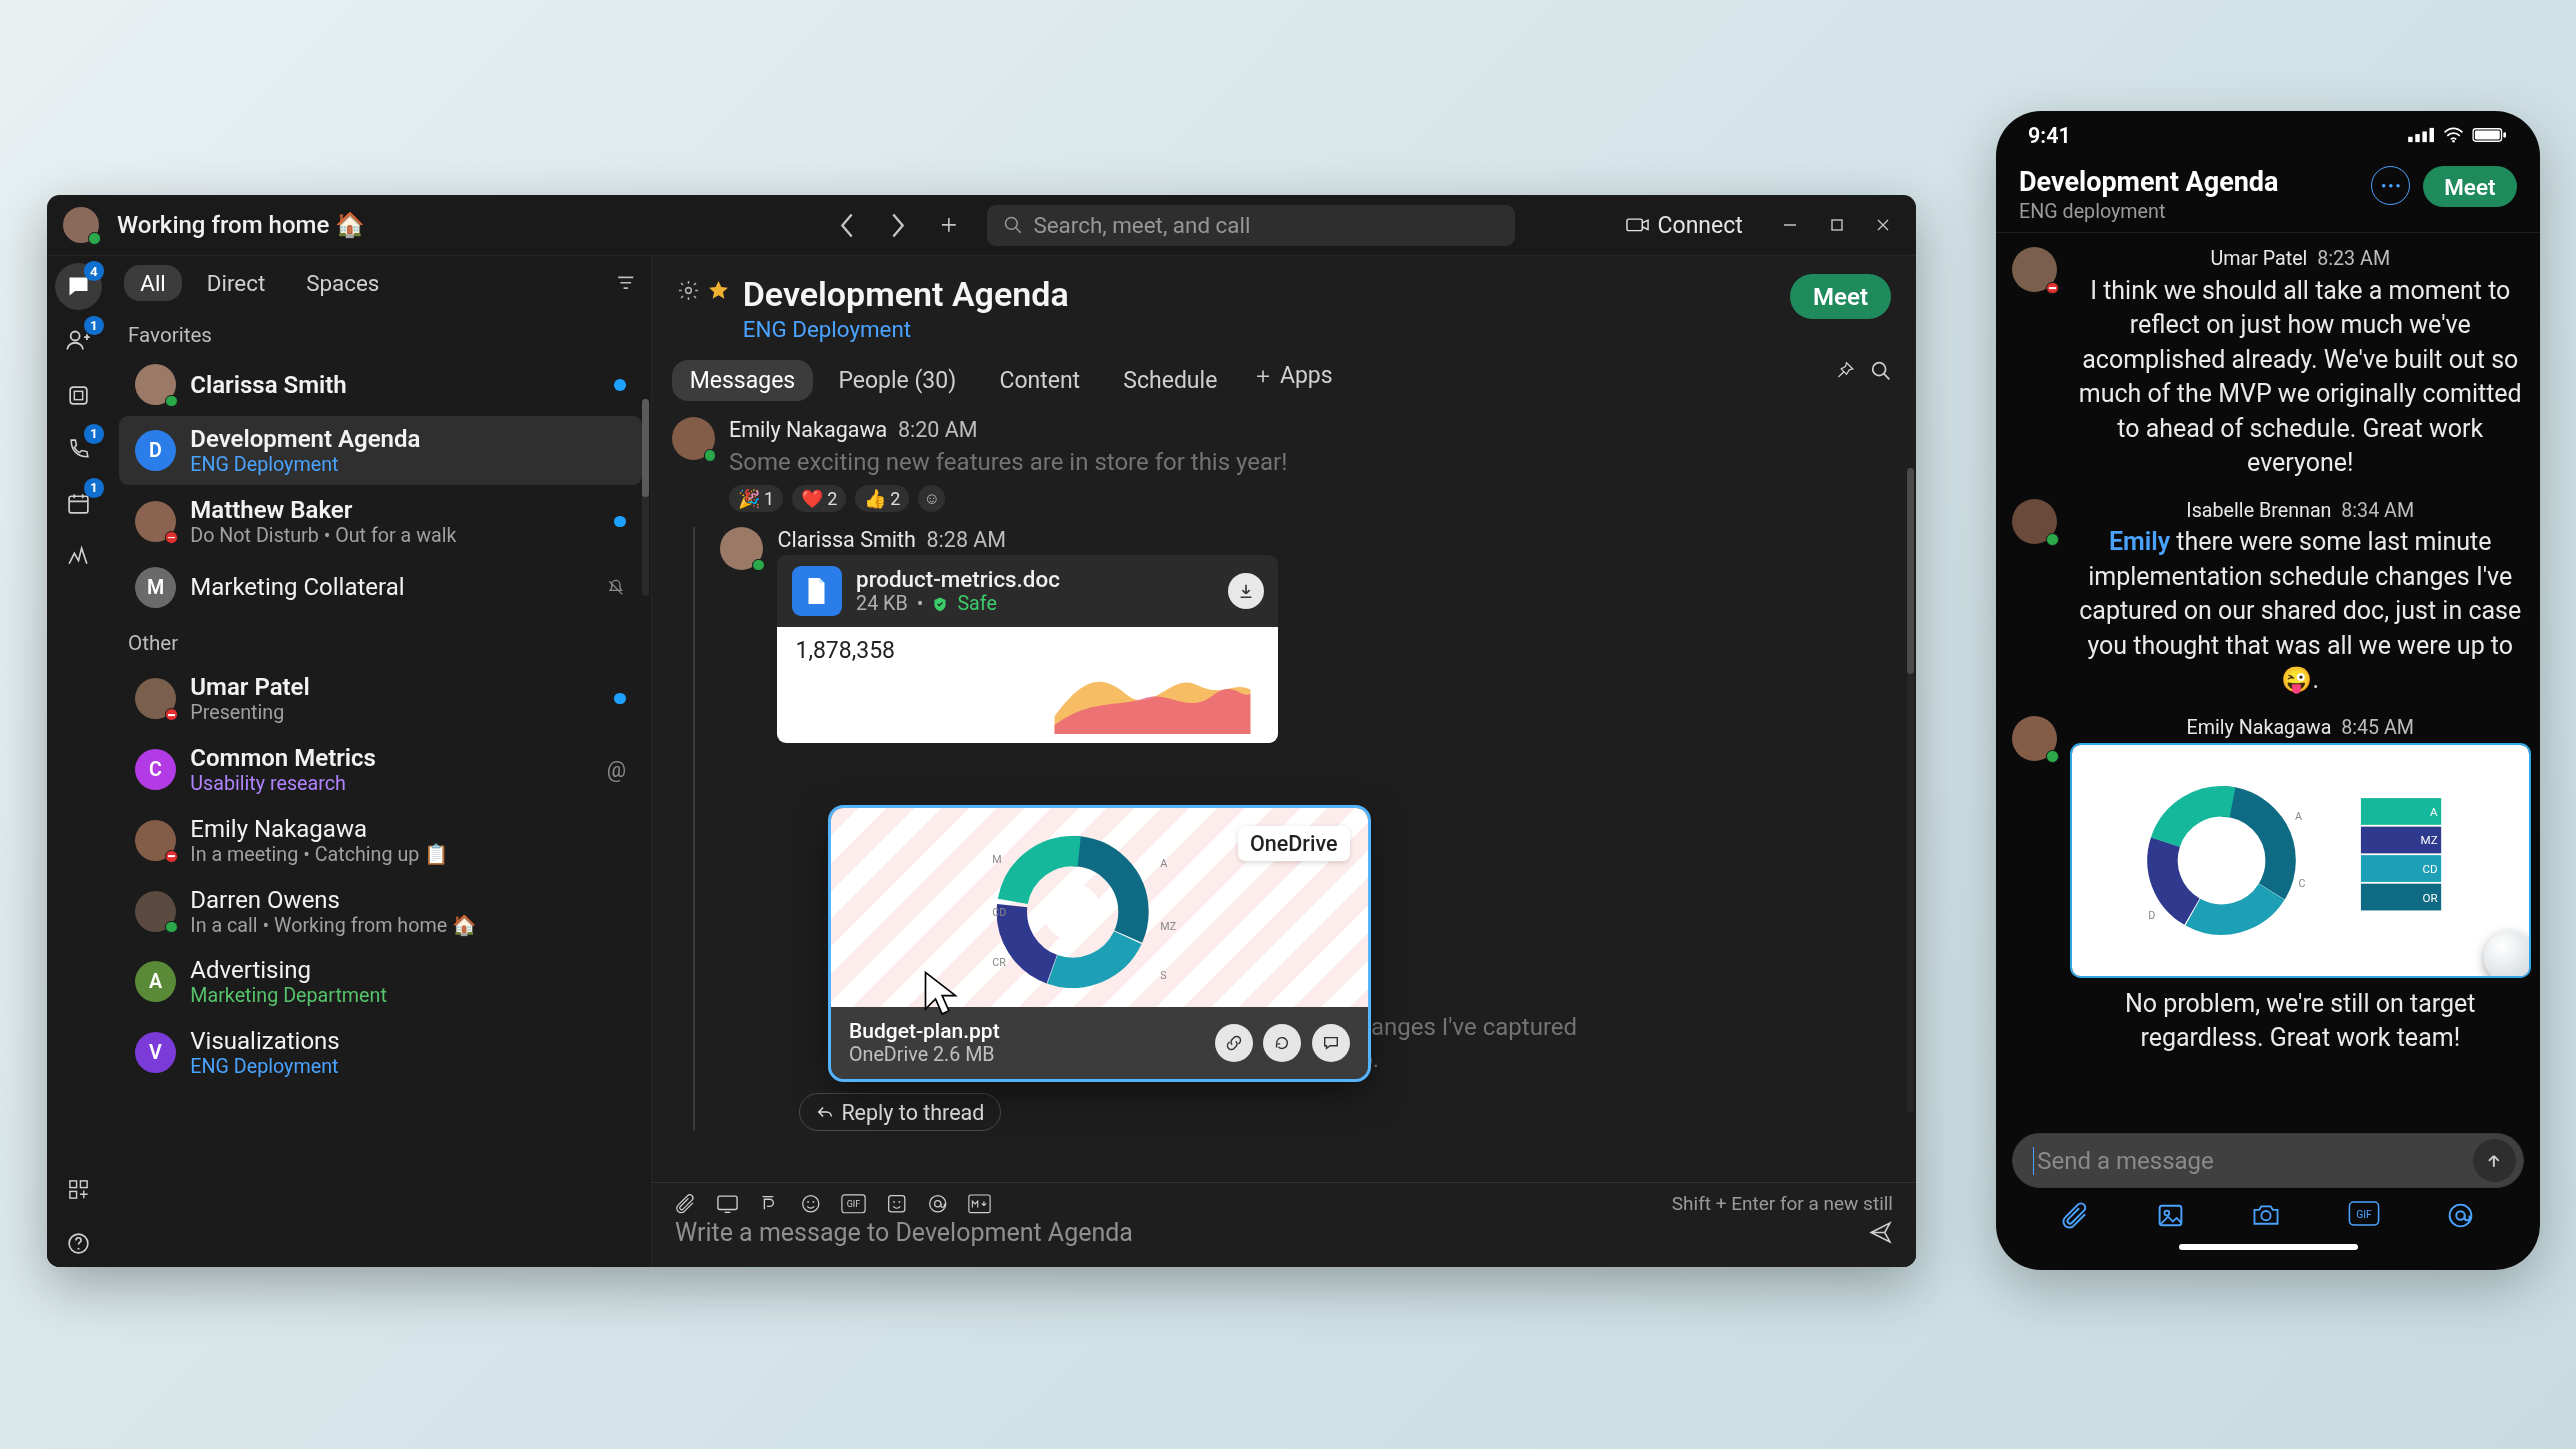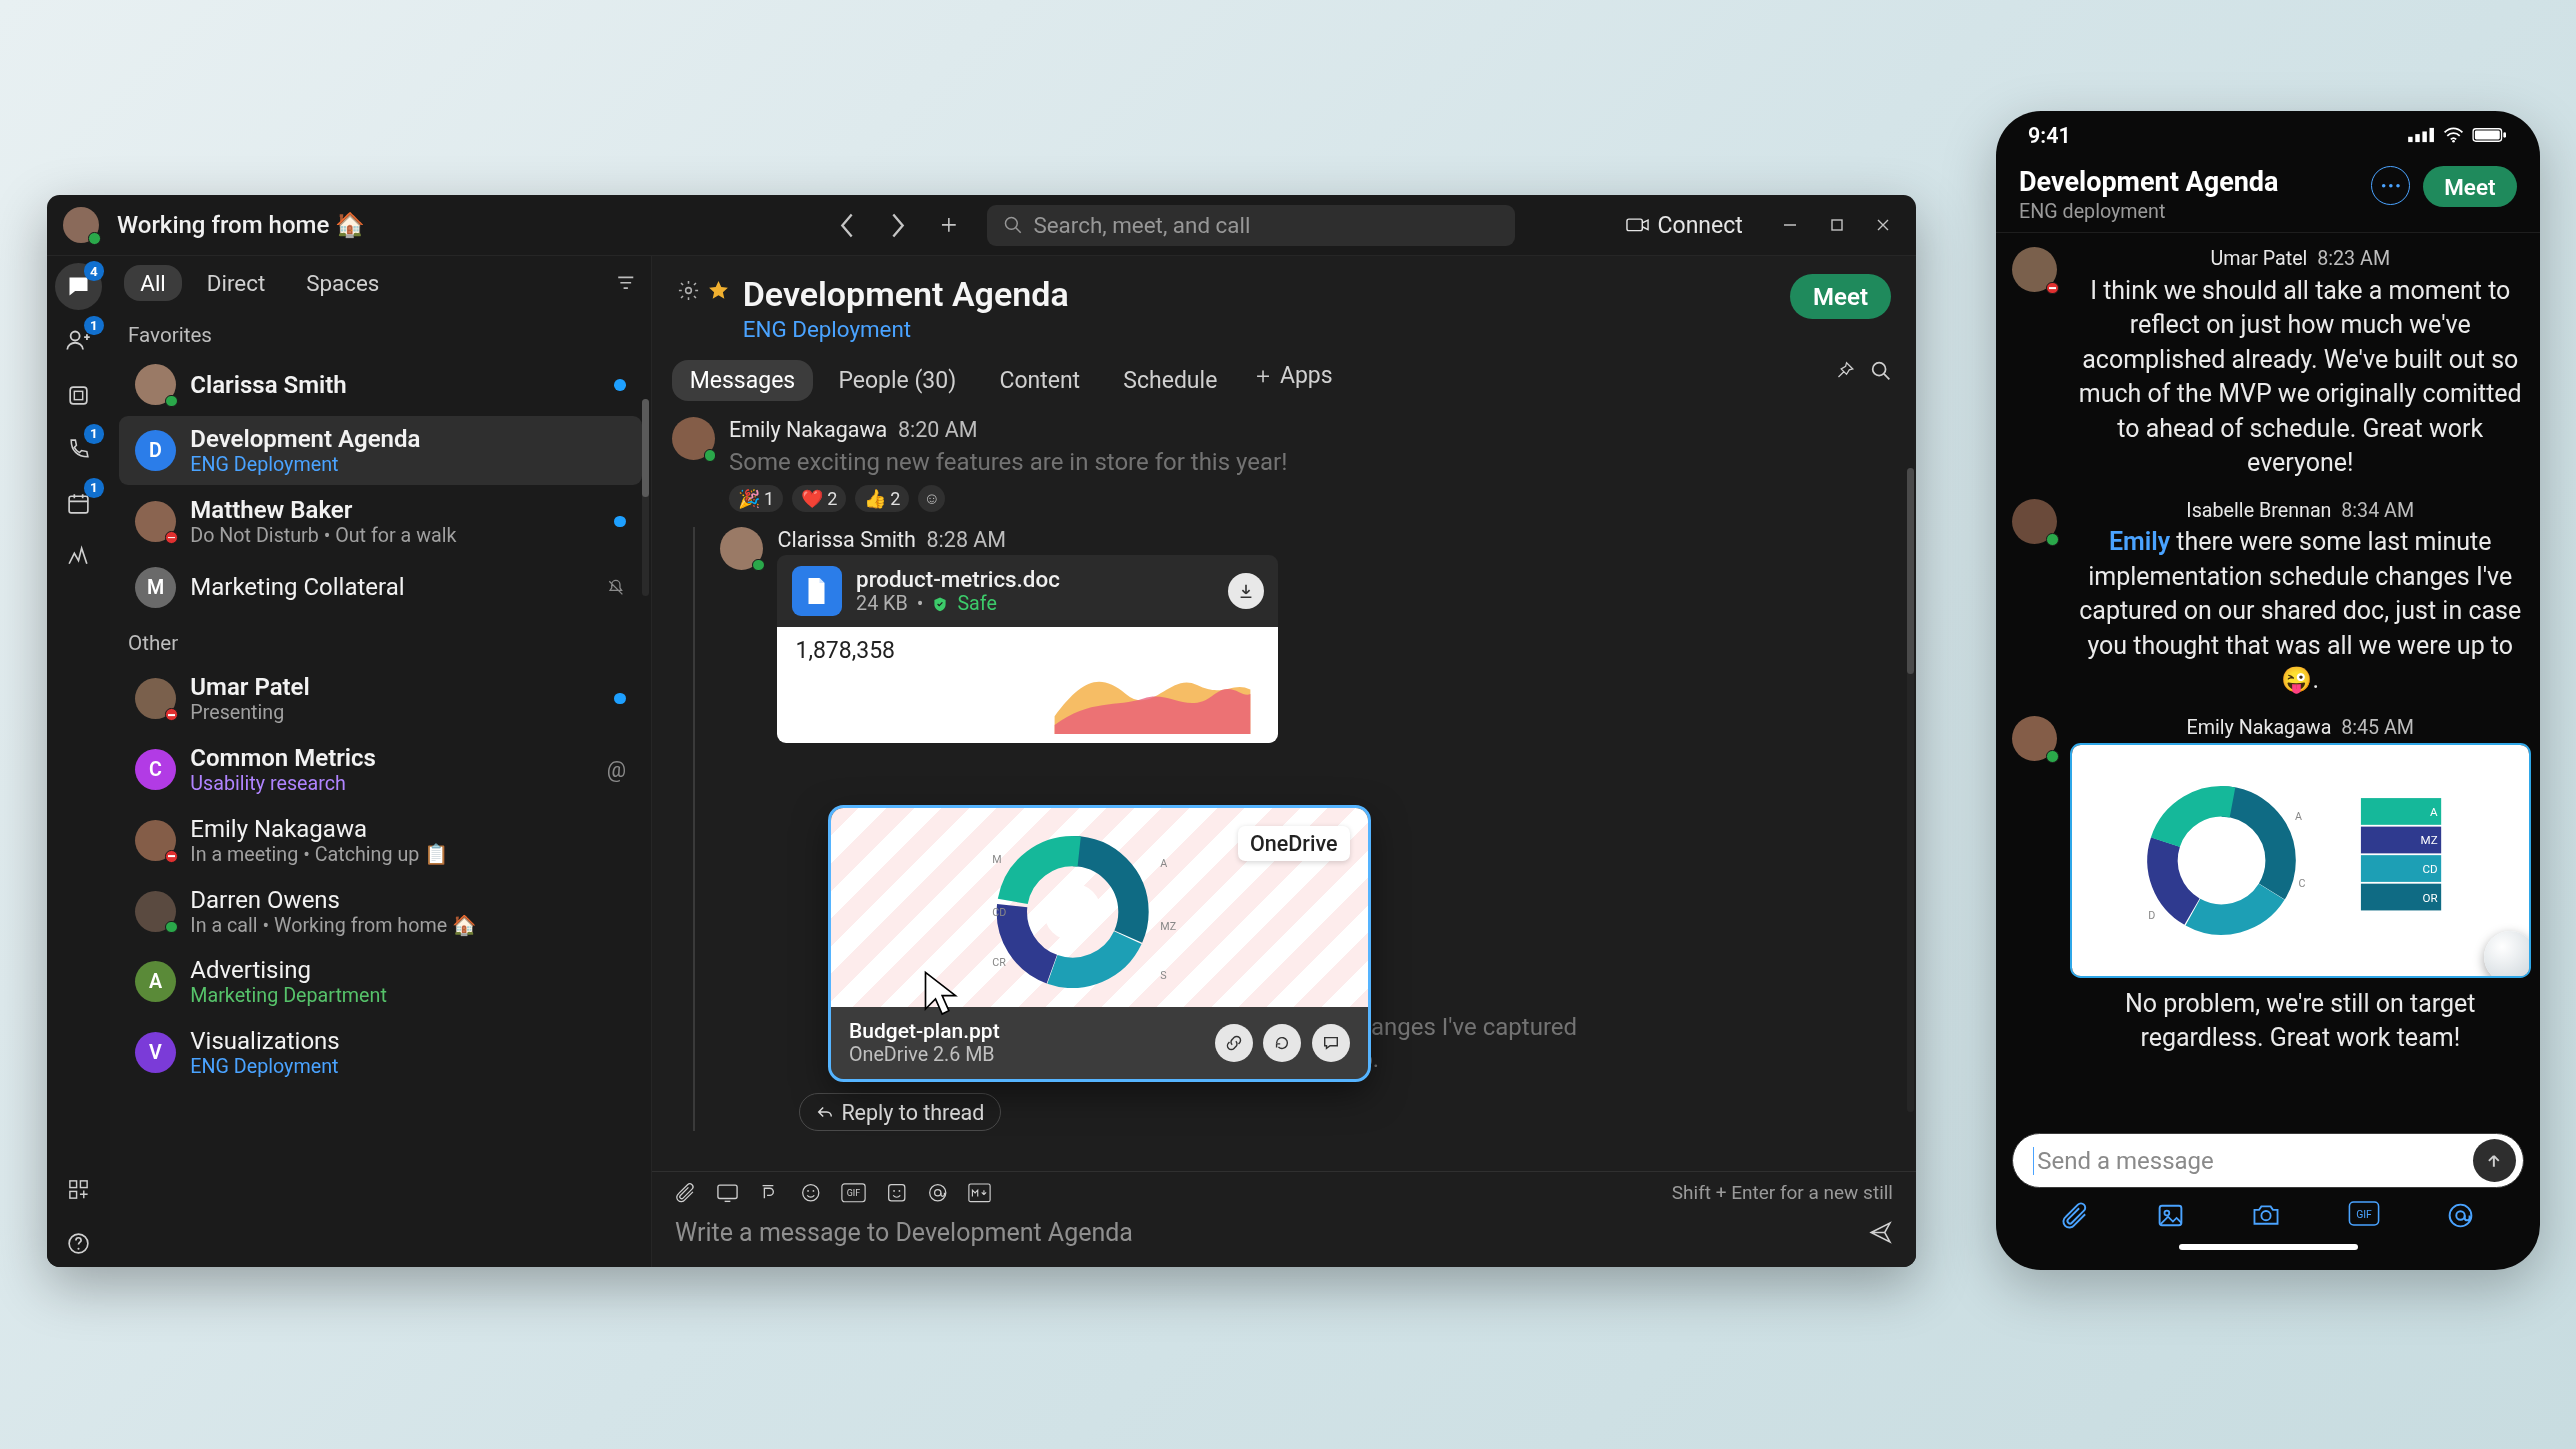--- a/index.html
+++ b/index.html
@@ -115,21 +115,21 @@
   .share-fn{font-size:21px;color:#fff;font-weight:500;}
   .share-meta{font-size:19.7px;color:#c0c0c0;}
   .share-actions{margin-left:auto;display:flex;gap:10.7px;}
   .circ{width:38px;height:38px;border-radius:50%;background:#e6e6e6;color:#333;display:flex;align-items:center;justify-content:center;cursor:pointer;}
   .cursor{position:absolute;left:268px;top:555px;}
   .reply-thread{display:inline-flex;align-items:center;gap:7.2px;border:0.9px solid #4a4a4a;border-radius:19.7px;padding:5.4px 16px;font-size:21.5px;color:#e0e0e0;margin-left:79px;margin-top:18px;cursor:pointer;}
 
   .composer{border-top:0.9px solid #303030;padding:9px 23px 19.7px;}
   .comp-tools{display:flex;align-items:center;gap:19.7px;color:#cfcfcf;}
   .comp-hint{margin-left:auto;font-size:19px;color:#9a9a9a;}
-  .comp-input{margin-top:14px;display:flex;align-items:center;}
+  .comp-input{margin-top:3px;display:flex;align-items:center;}
   .comp-text{flex:1;font-size:25px;color:#8f8f8f;}
   .send-ico{color:#cfcfcf;cursor:pointer;}
 
   
   .msg-scroll{position:absolute;right:1.8px;top:54px;width:7.2px;height:644px;background:#262626;border-radius:3.6px;}
   .msg-scroll .thumb{position:absolute;left:0;top:0;width:7.2px;height:206px;background:#4a4a4a;border-radius:3.6px;}
 
   
   .mobile{
     position:absolute; left:1996px; top:111px; width:544px; height:1159px;
@@ -150,21 +150,21 @@
   .m-body{flex:1;}
   .m-head{font-size:19.7px;color:#bdbdbd;margin-bottom:3.6px;}
   .m-head .name{color:#e8e8e8;}
   .m-text{font-size:25px;color:#eaeaea;line-height:1.38;}
   .m-text .link{color:#4aa3ff;font-weight:600;}
   .m-chartcard{border:2.7px solid #2fa7e8;border-radius:10.7px;overflow:hidden;margin-top:3.6px;position:relative;}
   .m-chart{height:231px;background:#fff;display:flex;align-items:center;justify-content:center;gap:32px;}
   .m-floatbtn{position:absolute;right:-7.2px;bottom:-7.2px;width:52px;height:52px;border-radius:50%;background:radial-gradient(circle at 35% 30%,#fff,#c7d0d6);box-shadow:0 3.6px 10.7px rgba(0,0,0,.35);}
 
   .m-composer{padding:5.4px 16px 10.7px;}
-  .m-input-wrap{display:flex;align-items:center;height:55px;background:#ffffff;border:0.9px solid #3a3a3a;border-radius:29px;padding:0 7.2px 0 19.7px;}
+  .m-input-wrap{display:flex;align-items:center;height:55px;background:#404040;border:0.9px solid #3a3a3a;border-radius:29px;padding:0 7.2px 0 19.7px;}
   .m-input{flex:1;font-size:24px;color:#8a8a8a;}
   .m-send{width:43px;height:43px;border-radius:50%;background:#2e2e2e;display:flex;align-items:center;justify-content:center;color:#cfcfcf;cursor:pointer;}
   .m-tools{display:flex;justify-content:space-around;padding:12.5px 16px 0;}
   .m-tool{color:#4aa3ff;cursor:pointer;}
   .home-indicator{width:179px;height:6.3px;background:#fff;border-radius:3.6px;margin:14.3px auto 9px;}
 
   svg{display:block;}
   .donut-svg{filter:none;}
 </style>
 </head>

